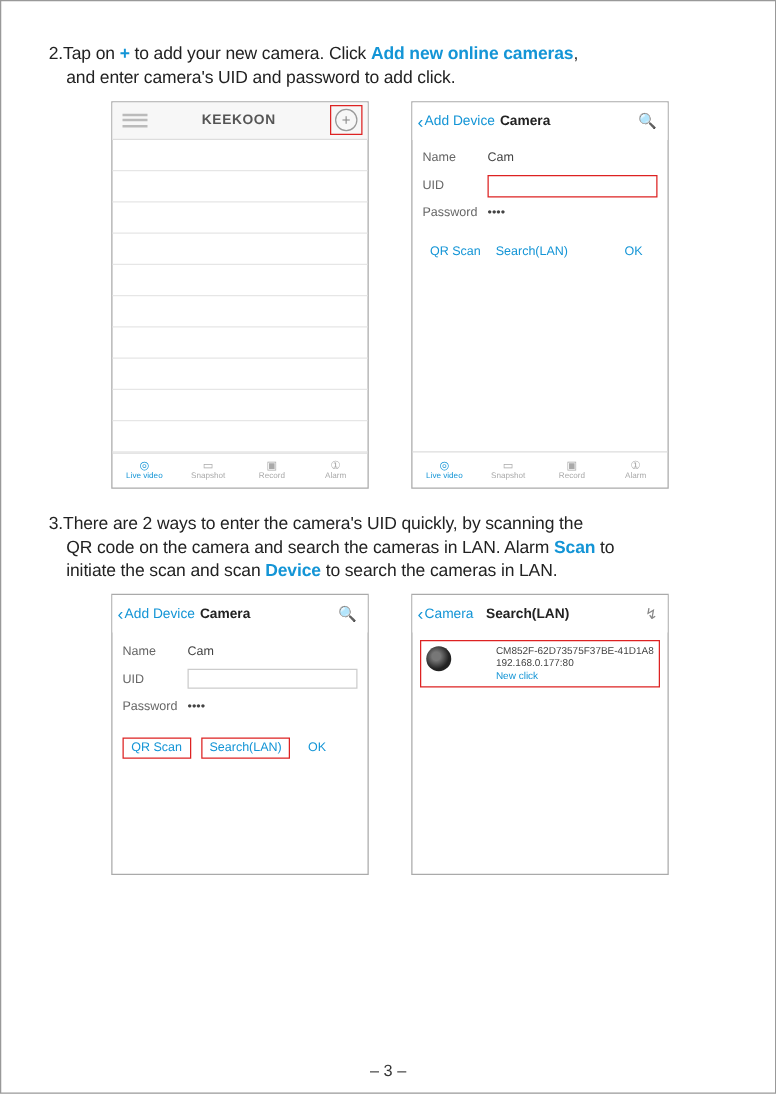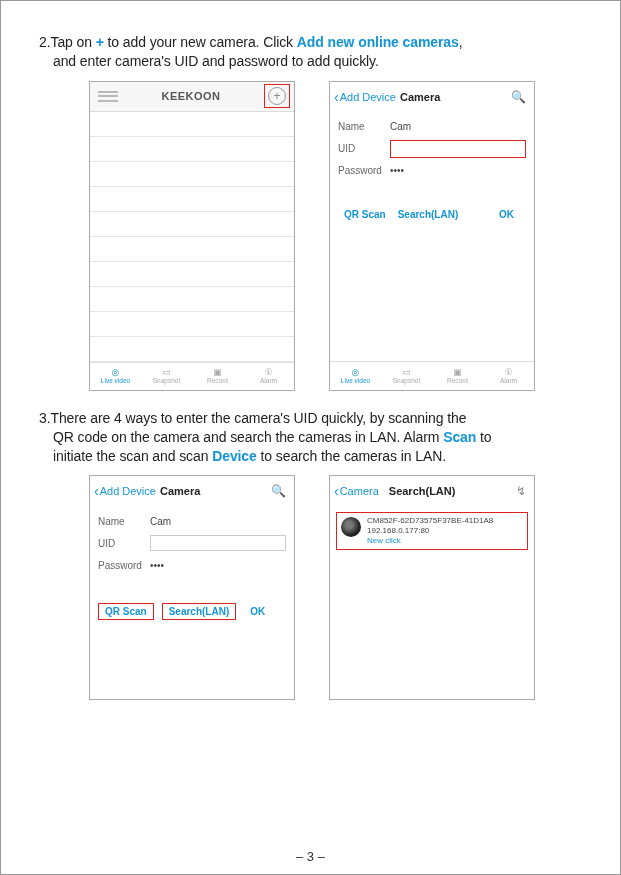--- a/index.html
+++ b/index.html
@@ -201,24 +201,23 @@
     border: 1px solid #d22;
     background: #fff;
   }
   .uid-input.nobox {
     border: 1px solid #ccc;
     height: 14px;
   }
   .btns {
     display: flex;
     gap: 0;
-    margin-top: 27px;
+    margin-top: 14px;
     font-size: 10px;
     align-items: center;
-    font-weight: bold;
   }
   .btns.plain .b {
     color: #1495d6;
     padding: 0 6px;
   }
   .btns.plain .b.ok { margin-left: auto; margin-right: 6px; }
   .btns.boxed .bx {
     border: 1px solid #d22;
     color: #1495d6;
     padding: 2px 6px;
@@ -228,20 +227,21 @@
   .btns.boxed .ok {
     color: #1495d6;
     margin-left: 6px;
   }
   .lan-result {
     margin: 6px;
     border: 1px solid #d22;
     padding: 3px 4px;
     display: flex;
     gap: 6px;
+    justify-content: space-between;
   }
   .cam-ico {
     width: 20px;
     height: 20px;
     background: radial-gradient(circle at 40% 40%, #777 20%, #222 60%);
     border-radius: 50%;
     margin-top: 1px;
     flex-shrink: 0;
   }
   .lan-txt {
@@ -268,21 +268,21 @@
     color: #333;
   }
 </style>
 </head>
 <body>
 
 <div class="page">
 
   <p class="instr">
     <span>2.Tap on </span><span class="highlight-plus">+</span><span> to add your new camera. Click </span><span class="highlight-blue">Add new online cameras</span><span>,</span>
-    <span class="indent">and enter camera's UID and password to add quickly.</span>
+    <span class="indent">and enter camera's UID and password to add click.</span>
   </p>
 
   <div class="screens-row">
 
     <div class="phone tall">
       <div class="topbar">
         <div class="menu-icon">
             <span></span>
             <span></span>
             <span></span>
@@ -368,21 +368,21 @@
           </div>
         <div class="tab">
             <span class="ico">①</span>
             <span class="lbl">Alarm</span>
           </div>
       </div>
     </div>
   </div>
 
   <p class="instr" style="margin-top:18px">
-    <span>3.There are 4 ways to enter the camera's UID quickly, by scanning the</span>
+    <span>3.There are 2 ways to enter the camera's UID quickly, by scanning the</span>
     <span class="indent"><span>QR code on the camera and search the cameras in LAN. Alarm </span><span class="highlight-blue">Scan</span><span> to</span></span>
     <span class="indent"><span>initiate the scan and scan </span><span class="highlight-blue">Device</span><span> to search the cameras in LAN.</span></span>
   </p>
 
   <div class="screens-row2">
 
     <div class="phone short">
       <div class="topbar light">
         <span class="back-link">
             <span class="chev">‹</span>

